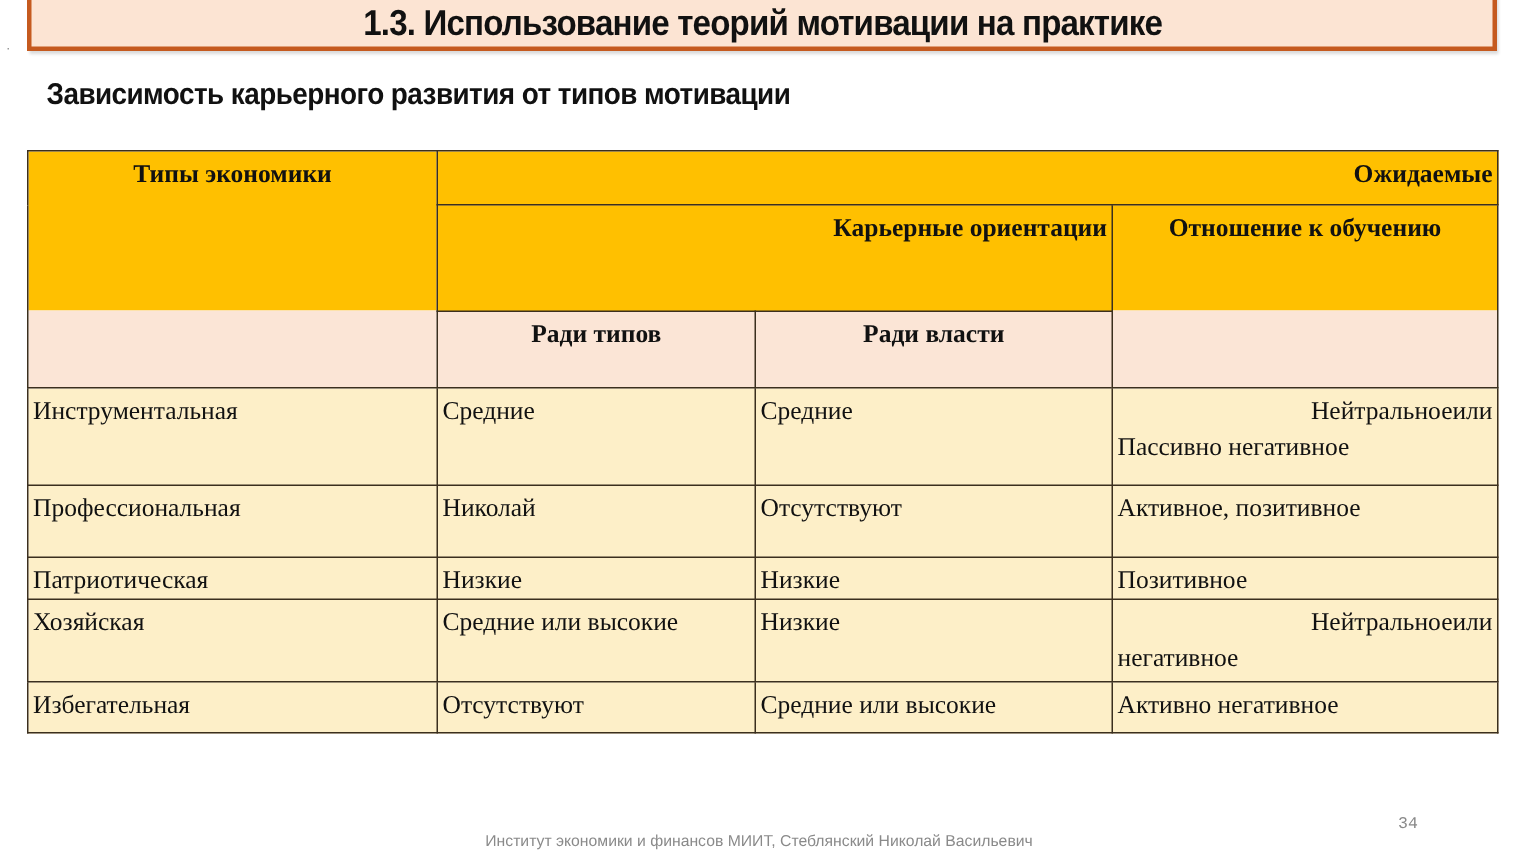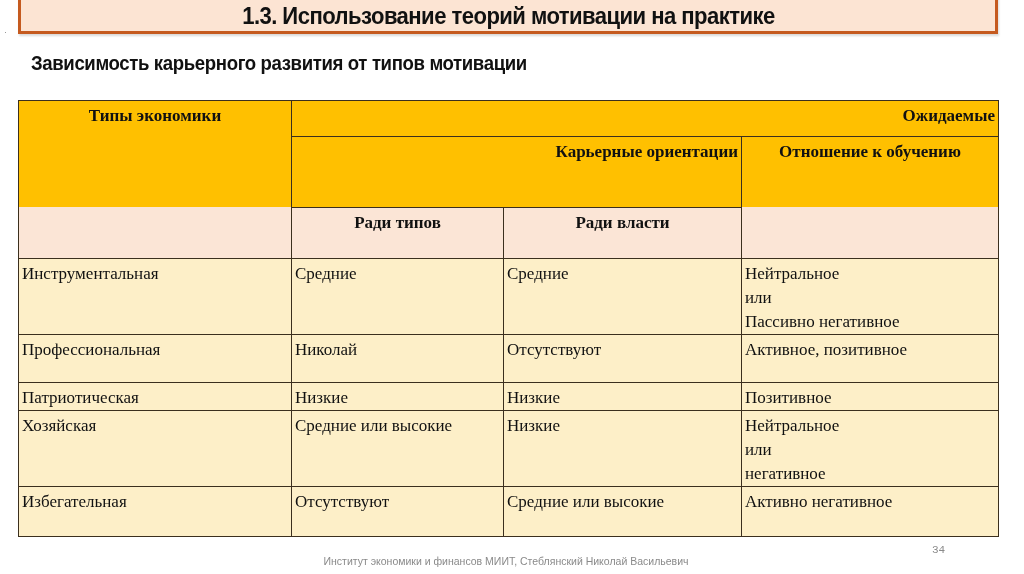--- a/index.html
+++ b/index.html
@@ -36,21 +36,21 @@
       font-size: 17px; line-height: 24px; padding: 3px 3px 0 3px;
       background: #fdefc8;
     }
     .hdr { font-weight: bold; text-align: right; background: #ffc000 !important; }
     .hdr-pink { font-weight: bold; text-align: center; background: #fbe5d6 !important; }
     .split-cell { padding: 0 !important; background: transparent !important; }
     .split-top { background: #ffc000; height: 106px; text-align: center; font-weight: bold; padding-top: 3px; }
     .split-bottom { background: #fbe5d6; height: 51px; }
     .split-top-r { background: #ffc000; height: 70px; text-align: center; font-weight: bold; padding-top: 3px; }
     .split-bottom-r { background: #fbe5d6; height: 51px; }
-    .justify-line { display: flex; justify-content: flex-end; flex-direction: column; }
+    .justify-line { display: flex; justify-content: flex-end; }
 
     .footer {
       position: absolute; left: 0; width: 1008px; top: 555px; text-align: center;
       font-family: "Liberation Sans", sans-serif; font-size: 10.5px; color: #8a8a8a;
       padding-left: 4px;
     }
     .page-num {
       position: absolute; left: 932px; top: 544px;
       font-family: Liberation Mono, monospace; font-size: 11px; color: #8a8a8a;
     }
@@ -122,21 +122,21 @@
     <td>Средние или высокие</td>
     <td>Низкие</td>
     <td>
       <div class="justify-line">
         <span>Нейтральное</span>
         <span>или</span>
       </div>
       <div>негативное</div>
     </td>
   </tr>
-  <tr style="height:50px">
+  <tr style="height:34px">
     <td>Избегательная</td>
     <td>Отсутствуют</td>
     <td>Средние или высокие</td>
     <td>Активно негативное</td>
   </tr>
 </tbody>
   </table>
 
 <div class="page-num">34</div>
 <div class="footer">Институт экономики и финансов МИИТ, Стеблянский Николай Васильевич</div>

